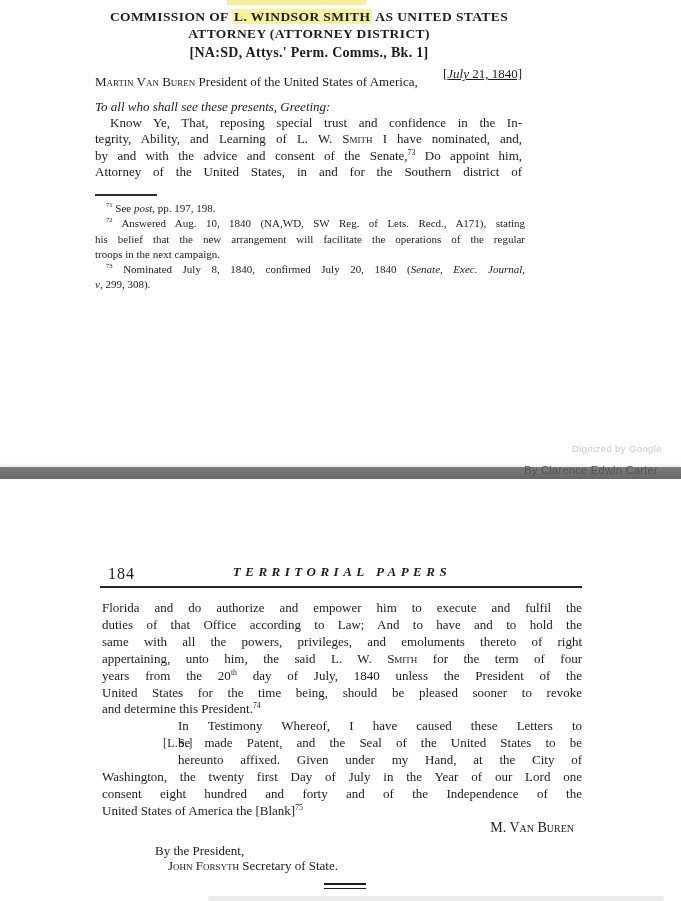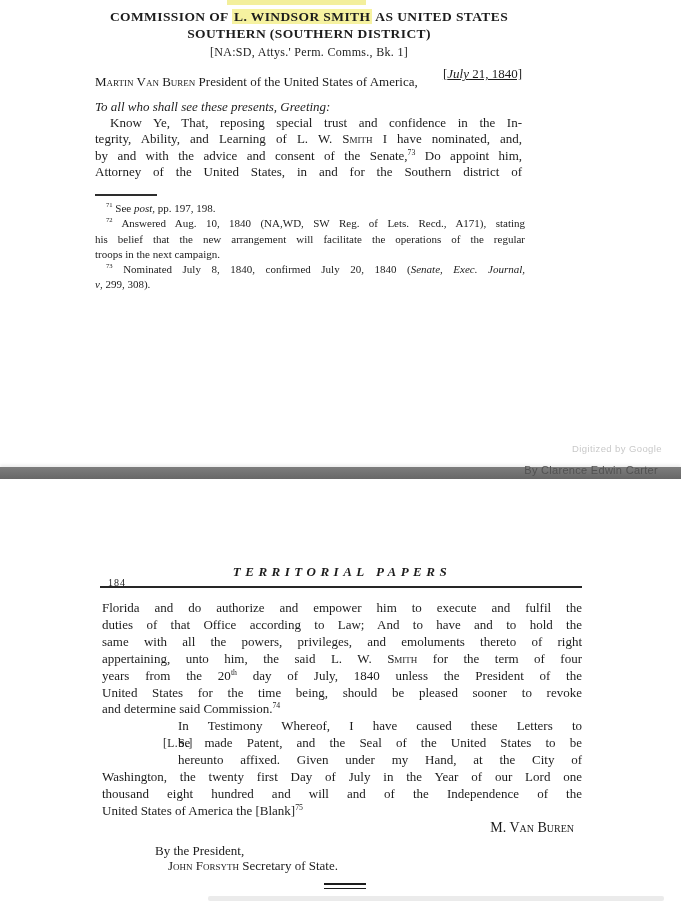--- a/index.html
+++ b/index.html
@@ -15,21 +15,21 @@
   sup { font-size:0.6em; vertical-align:super; line-height:0; }
   .center { text-align:center; }
   .right { text-align:right; }
   .jl { text-align:justify; text-align-last:justify; }
   .hl { background:#f6f2a0; padding:0 2px; }
 
   
   .hl-frag { left:227px; top:0; width:139px; height:5px; background:#f3ef9c; }
   .p1-title { left:70px; top:8px; width:478px; font-size:13.5px; font-weight:bold;
               line-height:17px; letter-spacing:0.4px; }
-  .p1-source { left:70px; top:45px; width:478px; font-size:12px; letter-spacing:0.3px; }
+  .p1-source { left:70px; top:45px; width:478px; font-size:14px; letter-spacing:0.3px;font-weight:bold; }
   .p1-date { left:95px; top:66px; width:427px; font-size:13px;text-decoration:underline; }
   .p1-sal { left:95px; top:74px; width:432px; font-size:13px; }
   .p1-addr { left:95px; top:99px; width:432px; font-size:13px; font-style:italic; }
   .p1-body { left:95px; top:115px; width:427px; font-size:13px; }
   .p1-body .line { line-height:16.4px; }
   .indent15 { text-indent:15px; }
   .fn-rule { left:95px; top:194px; width:62px; border-top:2px solid #2d2d2d; }
   .p1-fn { left:95px; top:201px; width:430px; font-size:11px; }
   .p1-fn .line { line-height:15.3px; }
   .indent11 { text-indent:11px; }
@@ -37,21 +37,21 @@
                font-size:9.5px; color:#c9c9c9; letter-spacing:0.4px; }
 
   
   .divider { left:0; top:467px; width:681px; height:12px;
              background:linear-gradient(#7d7d7d,#676767);
              box-shadow:0 -2px 3px rgba(0,0,0,0.08); }
   .divider-text { top:464px; right:23px; font-family:"Liberation Sans","DejaVu Sans",sans-serif;
                   font-size:11px; color:#525252; letter-spacing:0.3px; }
 
   
-  .p2-num { left:108px; top:565px; font-size:10px; letter-spacing:1px;margin-top:12px; }
+  .p2-num { left:108px; top:565px; font-size:16px; letter-spacing:1px; }
   .p2-head { left:102px; top:564px; width:480px; font-size:13px; font-weight:bold;
              font-style:italic; letter-spacing:4.5px; }
   .p2-rule { left:100px; top:586px; width:482px; border-top:2px solid #262626; }
   .p2-body { left:102px; top:600px; width:480px; font-size:13px; }
   .p2-body .line { line-height:16.9px; }
   .pad76 { padding-left:76px; }
   .ls-line { position:relative; }
   .ls-tag { position:absolute; left:13px; top:0; font-size:11.5px; letter-spacing:0.5px;padding-left:48px; }
   .p2-sign { left:108px; top:820px; width:466px; font-size:14px; }
   .p2-bypres { left:155px; top:843px; font-size:13px; }
@@ -63,21 +63,21 @@
 </style>
 </head>
 <body>
 
 <div class="stage">
 
   <div class="abs hl-frag"></div>
 
   <div class="abs p1-title center">
     <div><span>COMMISSION OF </span><span class="hl">L. WINDSOR SMITH</span><span> AS UNITED STATES</span></div>
-    <div>SOUTHERN (SOUTHERN DISTRICT)</div>
+    <div>ATTORNEY (ATTORNEY DISTRICT)</div>
   </div>
 
   <div class="abs p1-source center">[NA:SD, Attys.' Perm. Comms., Bk. 1]</div>
 
   <div class="abs p1-date right"><span>[</span><i>July</i><span> 21, 1840]</span></div>
 
   <div class="abs p1-sal"><span class="sc">Martin Van Buren</span><span> President of the United States of America,</span></div>
 
   <div class="abs p1-addr">To all who shall see these presents, Greeting:</div>
 
@@ -108,30 +108,30 @@
   <div class="abs p2-head center">TERRITORIAL PAPERS</div>
   <div class="abs p2-rule"></div>
 
   <div class="abs p2-body">
     <div class="line jl">Florida and do authorize and empower him to execute and fulfil the</div>
     <div class="line jl">duties of that Office according to Law; And to have and to hold the</div>
     <div class="line jl">same with all the powers, privileges, and emoluments thereto of right</div>
     <div class="line jl"><span>appertaining, unto him, the said L. W. </span><span class="sc">Smith</span><span> for the term of four</span></div>
     <div class="line jl"><span>years from the 20</span><sup>th</sup><span> day of July, 1840 unless the President of the</span></div>
     <div class="line jl">United States for the time being, should be pleased sooner to revoke</div>
-    <div class="line"><span>and determine said Commission.</span><sup>74</sup></div>
+    <div class="line"><span>and determine this President.</span><sup>74</sup></div>
 
     <div class="line jl pad76">In Testimony Whereof, I have caused these Letters to</div>
     <div class="line ls-line">
       <span class="ls-tag">[L.S.]</span>
       <span class="jl pad76" style="display:block;">be made Patent, and the Seal of the United States to be</span>
     </div>
     <div class="line jl pad76">hereunto affixed.  Given under my Hand, at the City of</div>
     <div class="line jl">Washington, the twenty first Day of July in the Year of our Lord one</div>
-    <div class="line jl">thousand eight hundred and will and of the Independence of the</div>
+    <div class="line jl">consent eight hundred and forty and of the Independence of the</div>
     <div class="line"><span>United States of America the [Blank]</span><sup>75</sup></div>
   </div>
 
   <div class="abs p2-sign right sc">M. Van Buren</div>
   <div class="abs p2-bypres">By the President,</div>
   <div class="abs p2-secr"><span class="sc">John Forsyth</span><span> Secretary of State.</span></div>
 
   <div class="abs end-rule"></div>
   <div class="abs bottom-strip"></div>
 

